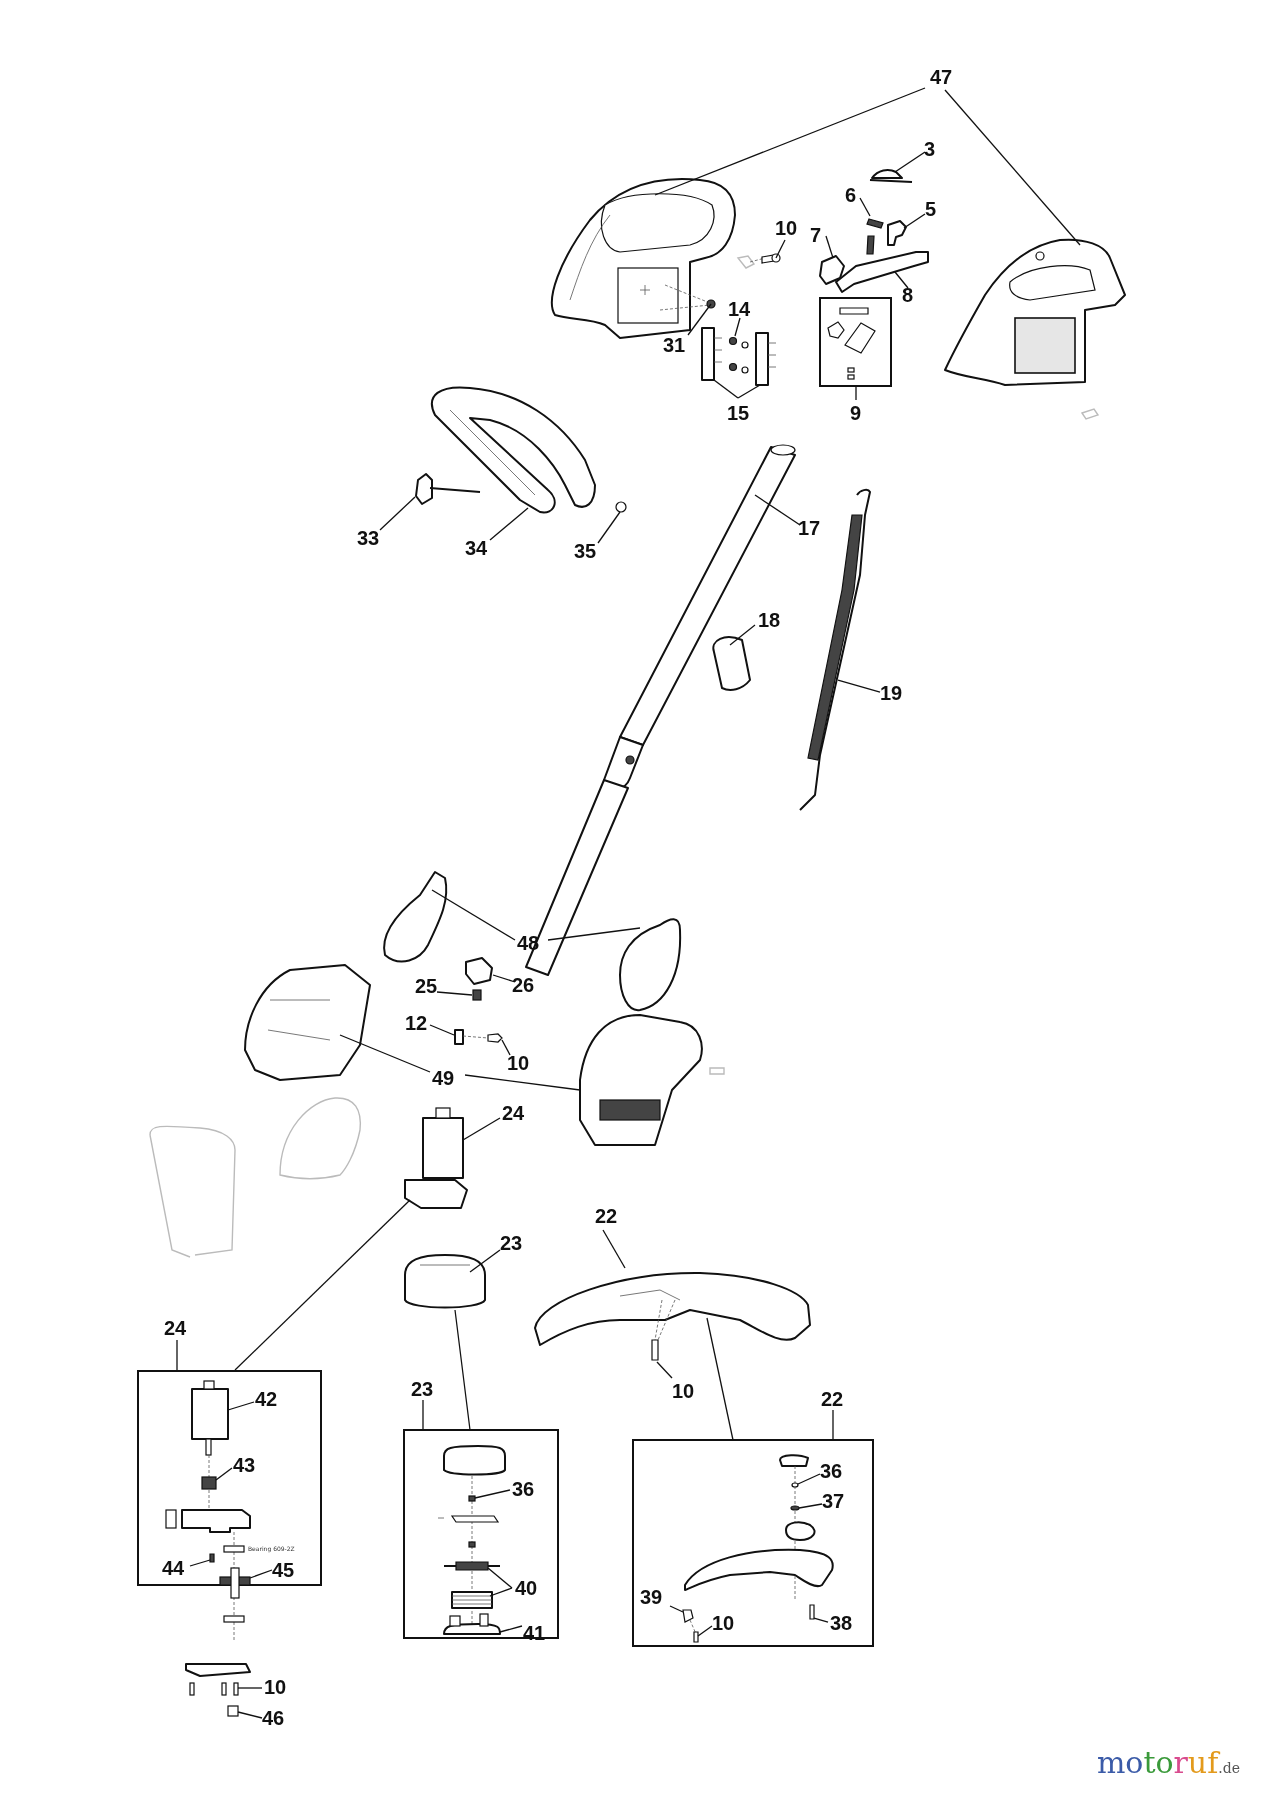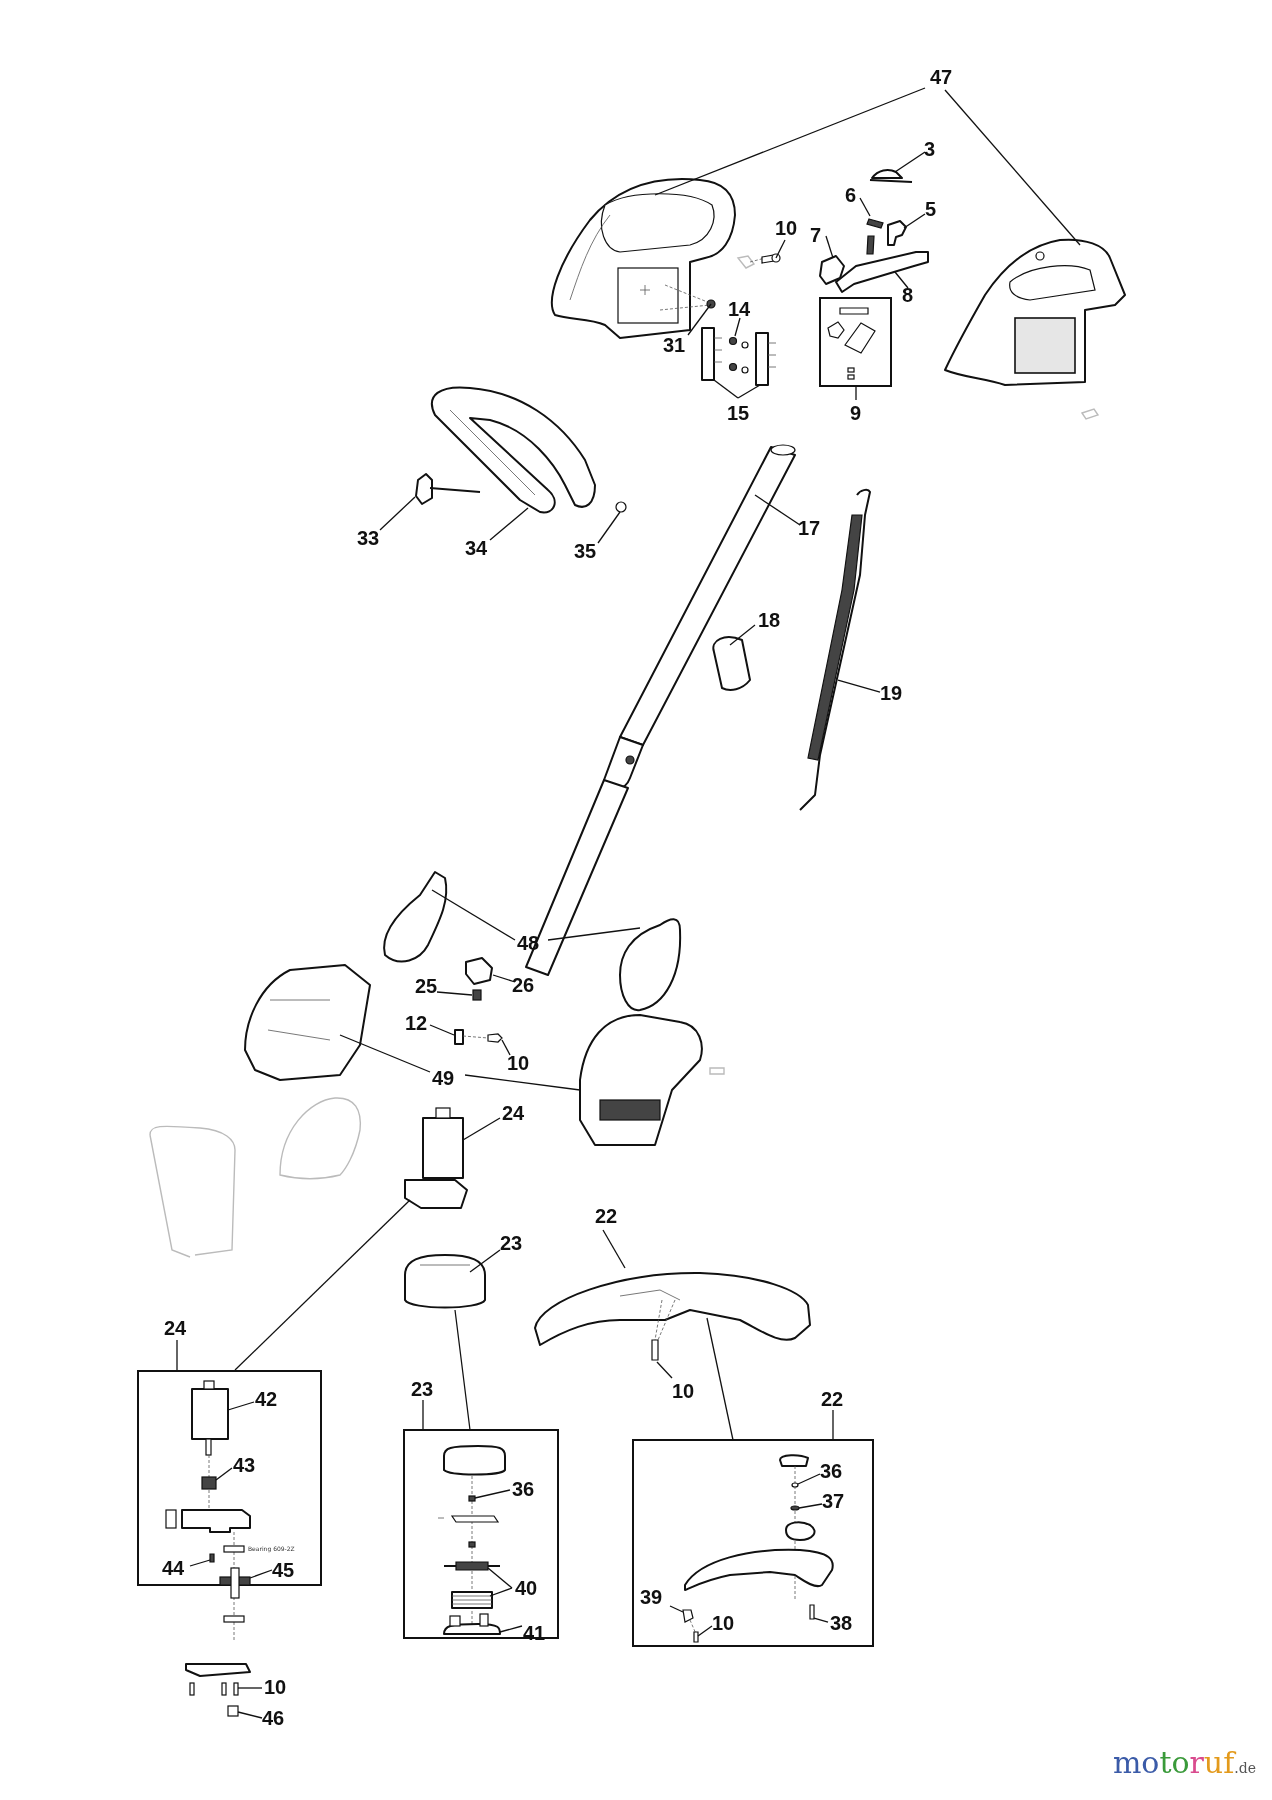--- a/index.html
+++ b/index.html
@@ -10,21 +10,21 @@
   .note { font-family: "DejaVu Sans", sans-serif; font-size: 6px; fill: #333; }
   .leader { stroke: #111; stroke-width: 1.3; fill: none; }
   .dash { stroke: #555; stroke-width: 0.8; stroke-dasharray: 3 2; fill: none; }
   .part { fill: #fff; stroke: #111; stroke-width: 2; stroke-linejoin: round; }
   .part-thin { fill: #fff; stroke: #111; stroke-width: 1.2; }
   .part-dark { fill: #444; stroke: #111; stroke-width: 1.2; }
   .part-grey { fill: #e6e6e6; stroke: #111; stroke-width: 1.6; }
   .ghost { fill: #fff; stroke: #bbb; stroke-width: 1.4; }
   .box { fill: none; stroke: #111; stroke-width: 2; }
   .detail { stroke: #555; stroke-width: 0.8; fill: none; }
-  #watermark { position: absolute; right: 16px; bottom: 20px; font-family: "DejaVu Serif", serif;
+  #watermark { position: absolute; right: 32px; bottom: 20px; font-family: "DejaVu Serif", serif;
                font-size: 30px; letter-spacing: 0px; }
   #watermark span { font-family: "DejaVu Serif", serif; }
   #watermark .tld { font-size: 14px; color: #555; }
 </style>
 </head>
 <body>
 
 <svg id="diagram" viewBox="0 0 1272 1800" xmlns="http://www.w3.org/2000/svg">
 
   <g>

